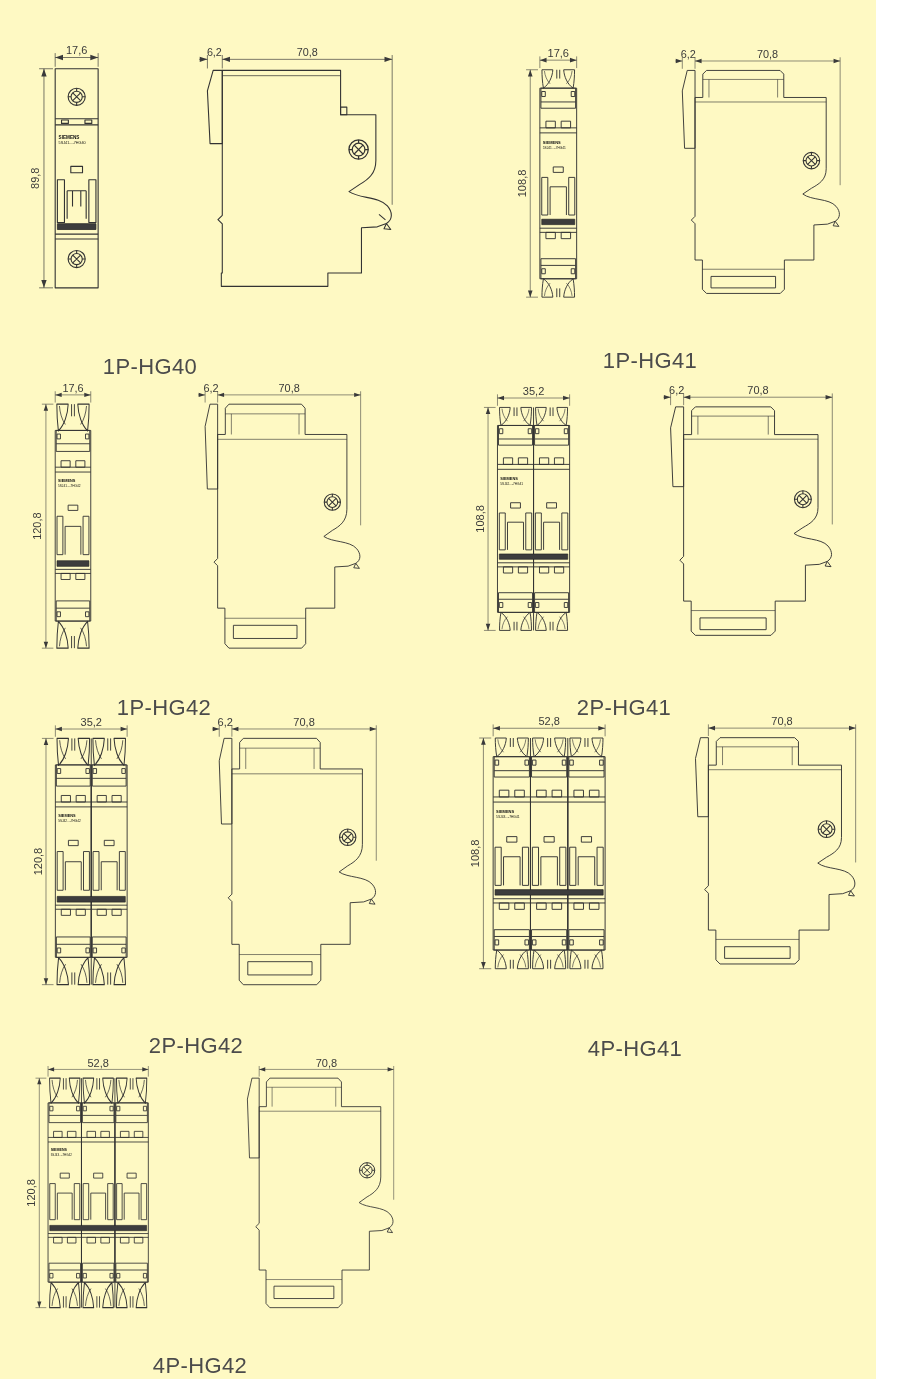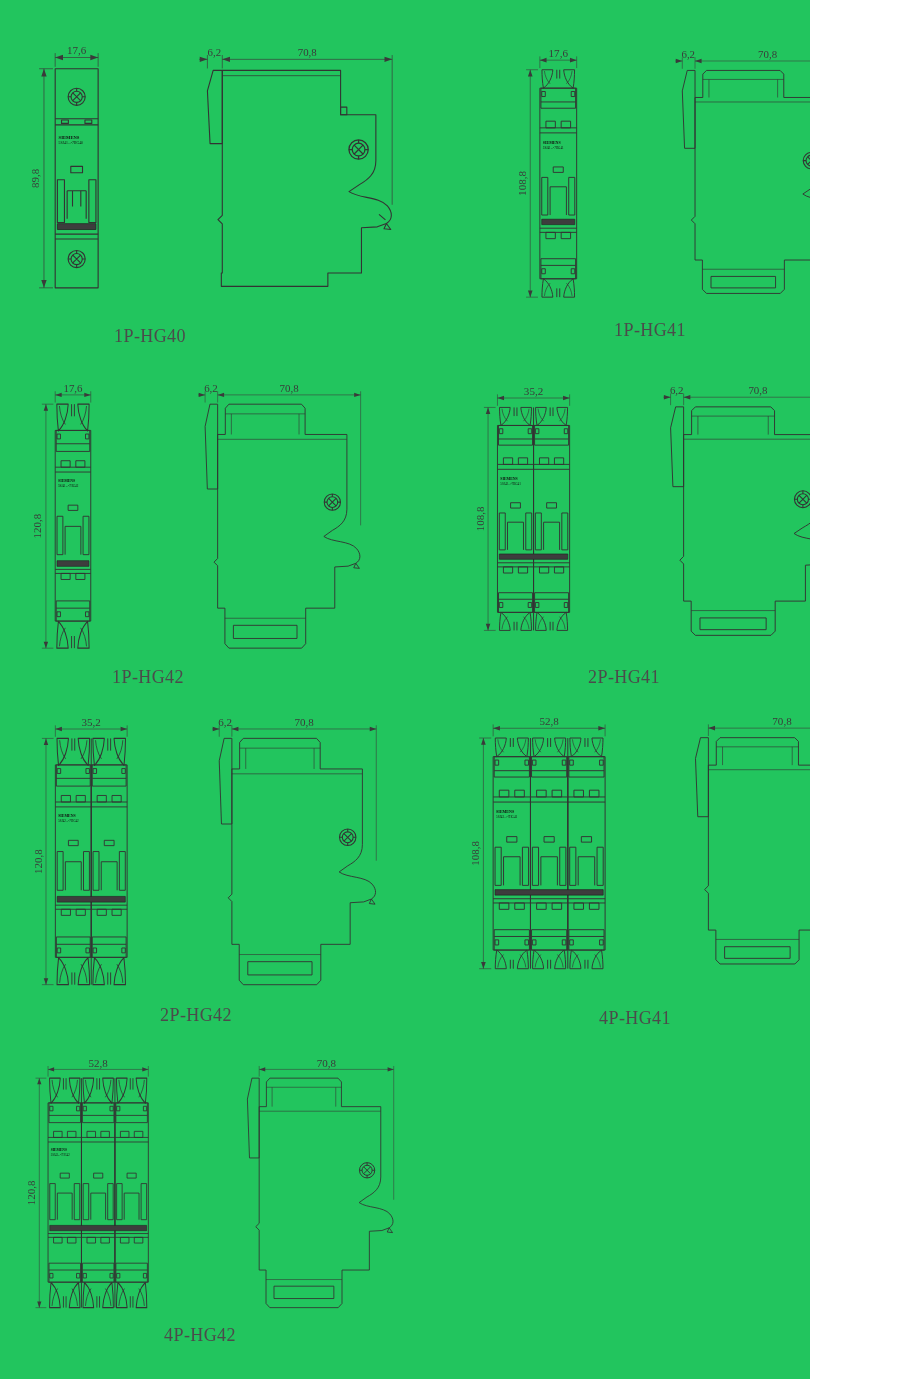--- a/index.html
+++ b/index.html
@@ -1,29 +1,29 @@
 <!DOCTYPE html>
 <html><head>
 <meta charset="utf-8">
 <style>
   html,body { margin:0; padding:0; background:#ffffff; }
-  .canvas { position:relative; width:810px; height:1379px; background:#22c55e;
-            font-family:Liberation Serif, serif; overflow:hidden; }
+  .canvas { position:relative; width:876px; height:1379px; background:#fef9c3;
+            font-family:Liberation Sans, sans-serif; overflow:hidden; }
   .view { position:absolute; overflow:visible; }
   
   .draw { stroke:#333333; fill:none; stroke-width:0.45; stroke-linejoin:round; stroke-linecap:butt; }
   .draw .bar { fill:#3d3d3d; stroke:#222222; stroke-width:0.3; }
   .thin2 { stroke-width:0.3; }
   .dims path.thin { stroke:#3a3a3a; fill:none; stroke-width:0.28; }
   .dims path.arr  { fill:#3a3a3a; stroke:none; }
   .dims text { fill:#3a3a3a; stroke:none; }
   .brand { fill:#111111; stroke:none; font-weight:bold; }
   .model { fill:#111111; stroke:none; }
-  .caption { position:absolute; transform:translateX(-50%); font-size:18px;
-             color:#4b4b4b; letter-spacing:0.4px; white-space:nowrap; }
+  .caption { position:absolute; transform:translateX(-50%); font-size:22px;
+             color:#4b4b4b; letter-spacing:0.4px; white-space:nowrap;margin-top:28px; }
 </style>
 </head>
 <body>
 
 <div class="canvas">
 
 <svg width="0" height="0" style="position:absolute">
 <defs>
   <g id="screw">
     <circle r="3.5"></circle>
@@ -216,21 +216,21 @@
     <g class="dims" font-size="5.4">
       <path class="thin" d="M0,-0.8 V-6.4 M6.2,-0.8 V-6.4 M77,-6.4 V60 M6.2,-4.6 H77 M-3.4,-4.6 H0"></path>
       <path class="arr" d="M0,-4.6 l-3.2,-1.1 l0,2.2 Z M6.2,-4.6 l3.2,-1.1 l0,2.2 Z M77,-4.6 l-3.2,-1.1 l0,2.2 Z"></path>
       <text x="2.9" y="-6" text-anchor="middle">6,2</text>
       <text x="41.6" y="-6" text-anchor="middle">70,8</text>
     </g>
     <g class="draw">
       <use href="#s42"></use>
     </g>
   </svg>
-  <div class="caption" style="left:148px; top:667px">1P-HG42</div>
+  <div class="caption" style="left:164px; top:667px">1P-HG42</div>
 </div>
 
 <div>
   <svg class="view" style="left:477.5px; top:389.6px; width:94.7px; height:243.5px" viewBox="-9.5 -8.5 46.2 118.8">
     <g class="dims" font-size="5.4">
       <path class="thin" d="M0,-0.8 V-6.4 M35.2,-0.8 V-6.4 M0,-4.6 H35.2"></path>
       <path class="arr" d="M0,-4.6 l3.2,-1.1 l0,2.2 Z M35.2,-4.6 l-3.2,-1.1 l0,2.2 Z"></path>
       <text x="17.6" y="-6" text-anchor="middle">35,2</text>
       <path class="thin" d="M-0.9,0 H-6.6 M-0.9,108.8 H-6.6 M-4.6,0 V108.8"></path>
       <path class="arr" d="M-4.6,0 l-1.1,3.2 l2.2,0 Z M-4.6,108.8 l-1.1,-3.2 l2.2,0 Z"></path>

